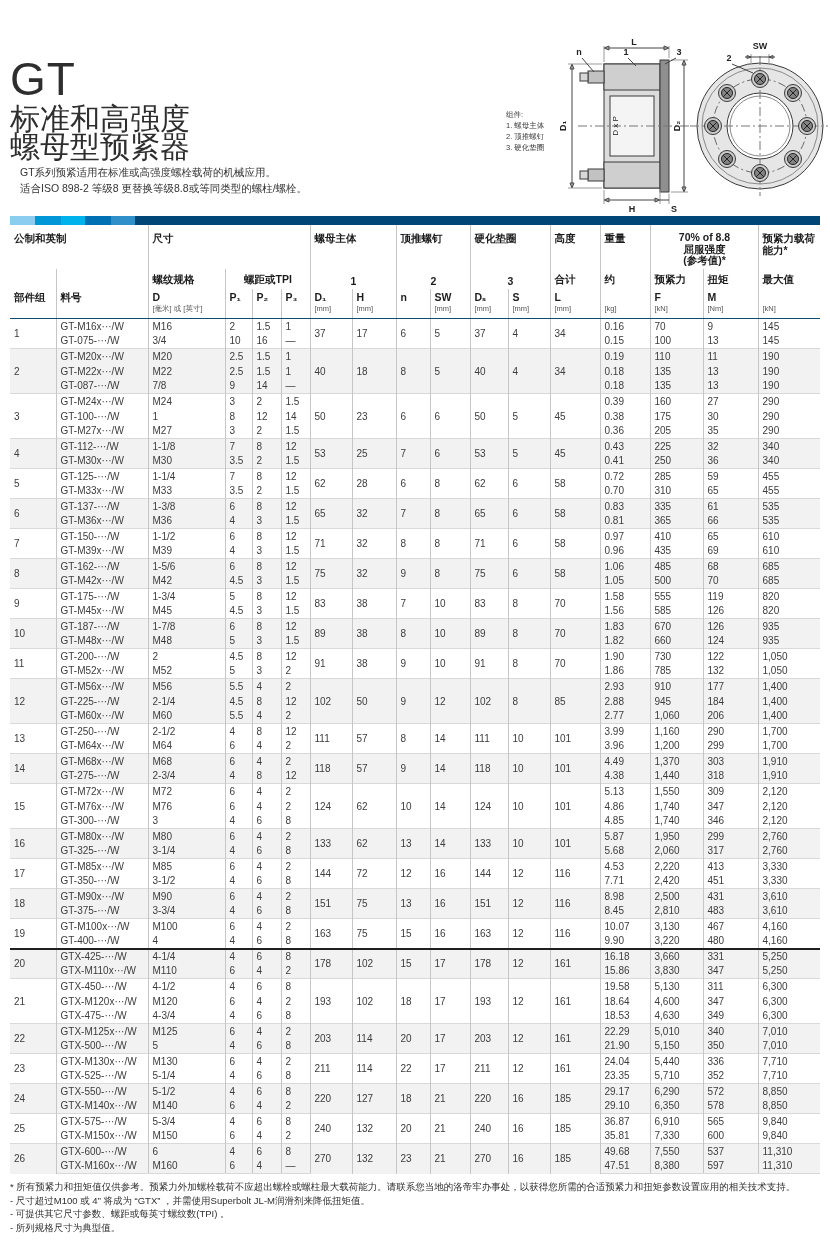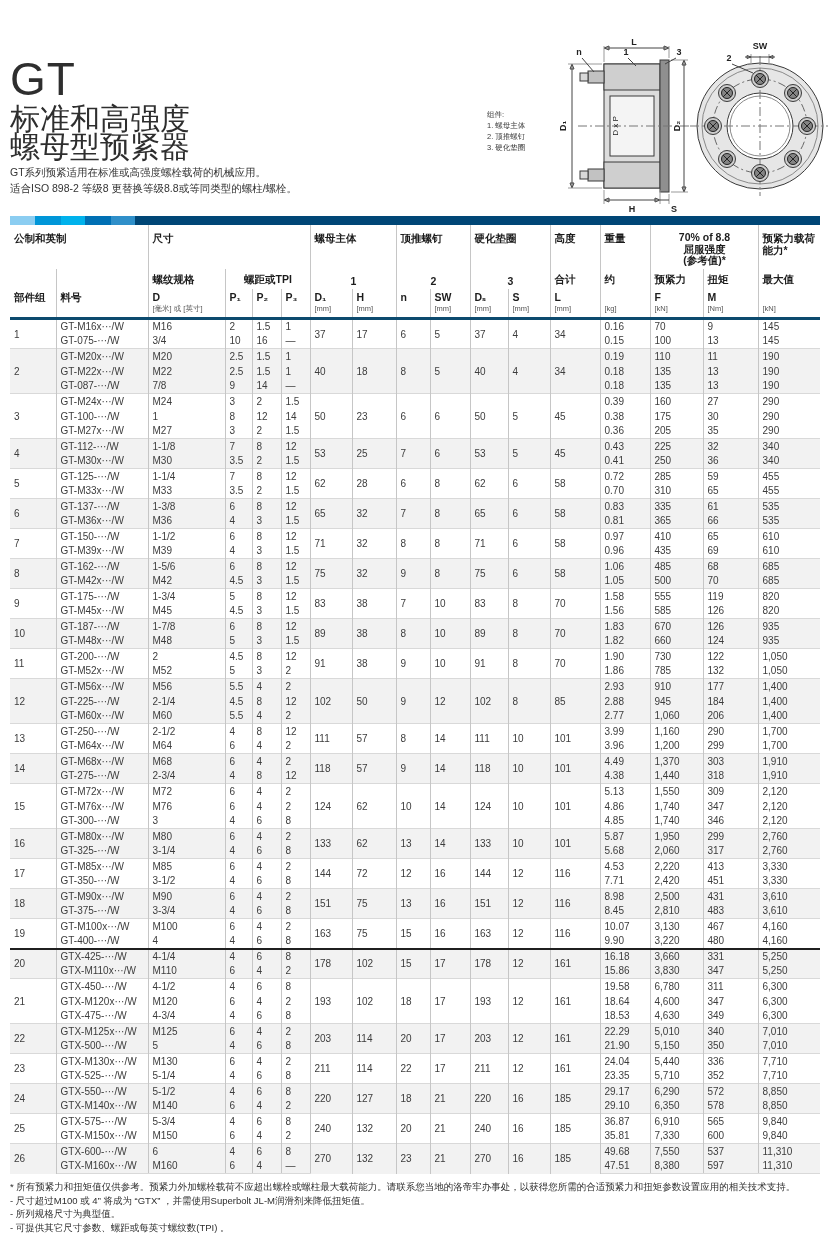--- a/index.html
+++ b/index.html
@@ -4,39 +4,39 @@
 <style>
   * { margin:0; padding:0; box-sizing:border-box; }
   body { font-family:"Liberation Sans","DejaVu Sans",sans-serif; background:#fff; }
   .page { position:relative; width:830px; height:1249px; background:#fff; overflow:hidden; }
 
   
   .brand-title { position:absolute; left:10px; top:56px; font-size:46px; font-weight:300;
                  color:#2e2e2e; letter-spacing:1px; line-height:46px; }
   .subtitle { position:absolute; left:10px; font-size:30px; font-weight:400; color:#2e2e2e; line-height:26px; }
   .subtitle.s1 { top:106px; } .subtitle.s2 { top:134px; }
-  .desc { position:absolute; left:10px; font-size:10.5px; color:#333; line-height:15px; }
+  .desc { position:absolute; left:20px; font-size:10.5px; color:#333; line-height:15px; }
   .desc.d1 { top:165px; } .desc.d2 { top:181px; }
-  .components { position:absolute; left:487px; top:109px; font-size:7.5px; color:#3a3a3a; line-height:11px; }
+  .components { position:absolute; left:506px; top:109px; font-size:7.5px; color:#3a3a3a; line-height:11px; }
   .components div { white-space:nowrap; }
   .drawing { position:absolute; left:552px; top:36px; }
 
   
   .bar { position:absolute; left:10px; top:216px; width:810px; height:9px; display:flex; }
   .bar span { height:9px; display:block; }
 
   
   .tblwrap { position:absolute; left:10px; top:225px; width:810px; }
   table { border-collapse:collapse; table-layout:fixed; width:810px; }
   th, td { border-right:1px solid #c6c6c6; }
   th:last-child, td:last-child { border-right:none; }
   thead th { text-align:left; font-size:10.5px; color:#1c1c1c; padding:2px 3px 2px 4px; font-weight:bold;margin-top:34px; }
   thead tr.h1 th { vertical-align:top; padding-top:7px; height:37px; font-size:10.5px; }
   thead tr.h2 th { vertical-align:bottom; height:20px; }
-  thead tr.h3 th { vertical-align:top; height:30px; border-bottom:3px solid #0c4a6e; }
+  thead tr.h3 th { vertical-align:top; height:30px; border-bottom:1px solid #0c4a6e; }
   thead .center { text-align:center; }
   thead .multi { white-space:pre-line; line-height:11.5px; text-align:center; padding-top:3px; }
   thead .unit { display:block; font-weight:normal; font-size:7.5px; color:#555; margin-top:1px; white-space:nowrap; }
   tbody td { font-size:10px; color:#3c3c3c; height:15px; line-height:13px; padding:0 2px 0 4px;
              vertical-align:middle; white-space:nowrap; overflow:hidden; }
   tbody tr.group-start td { border-top:1px solid #d9d9d9; }
   tbody tr.gtx-divider td { border-top:2px solid #1f1f1f; }
   tbody tr:last-child td { border-bottom:1px solid #d9d9d9; }
   tbody tr.shade td { background:#f2f2f2; }
   td.mid { vertical-align:middle; }
@@ -891,21 +891,21 @@
             <td>6</td>
             <td>8</td>
             <td rowspan="3" class="mid">193</td>
             <td rowspan="3" class="mid">102</td>
             <td rowspan="3" class="mid">18</td>
             <td rowspan="3" class="mid">17</td>
             <td rowspan="3" class="mid">193</td>
             <td rowspan="3" class="mid">12</td>
             <td rowspan="3" class="mid">161</td>
             <td>19.58</td>
-            <td>6,780</td>
+            <td>5,130</td>
             <td>311</td>
             <td>6,300</td>
           </tr>
           <tr class="">
             <td>GTX-M120x···/W</td>
             <td>M120</td>
             <td>6</td>
             <td>4</td>
             <td>2</td>
             <td>18.64</td>
@@ -1074,17 +1074,17 @@
             <td>597</td>
             <td>11,310</td>
           </tr>
         </tbody>
     </table>
   </div>
 
   <div class="footnotes">
     <div>* 所有预紧力和扭矩值仅供参考。预紧力外加螺栓载荷不应超出螺栓或螺柱最大载荷能力。请联系您当地的洛帝牢办事处，以获得您所需的合适预紧力和扭矩参数设置应用的相关技术支持。</div>
     <div>- 尺寸超过M100 或 4” 将成为 “GTX” ，并需使用Superbolt JL-M润滑剂来降低扭矩值。</div>
+    <div>- 可提供其它尺寸参数、螺距或每英寸螺纹数(TPI) 。</div>
     <div>- 所列规格尺寸为典型值。</div>
-    <div>- 可提供其它尺寸参数、螺距或每英寸螺纹数(TPI) 。</div>
   </div>
 
 </div>
 
 </body></html>

